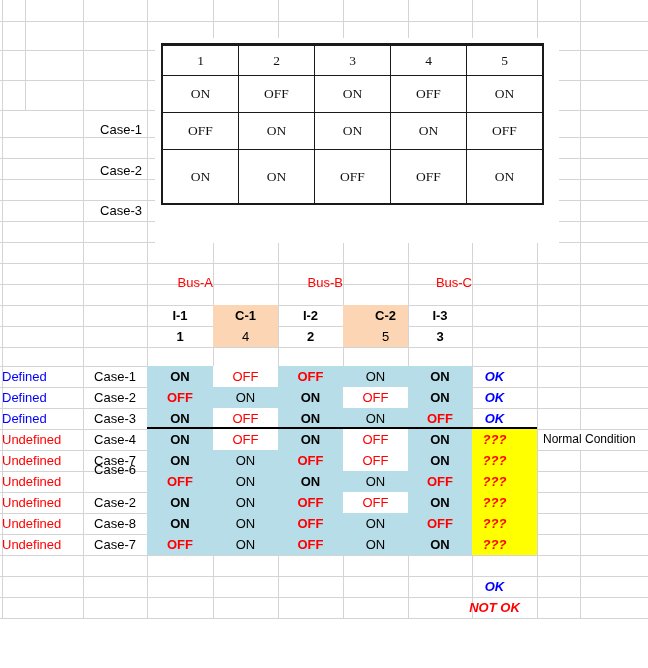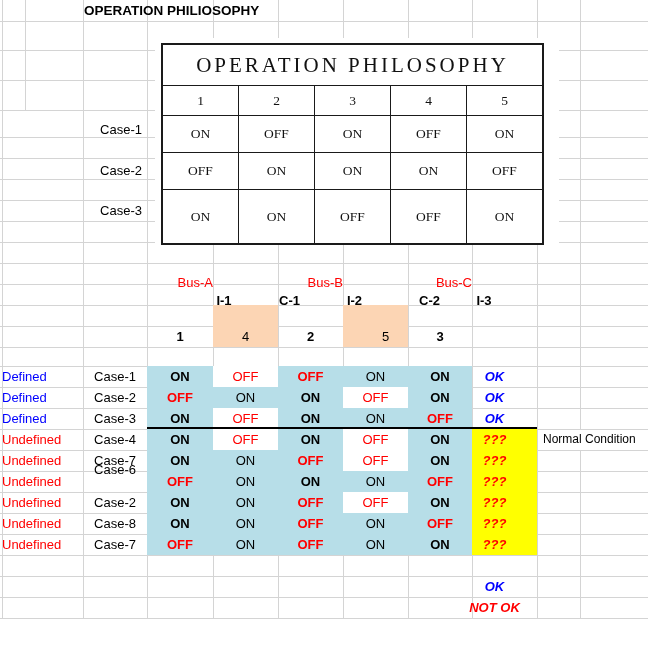--- a/index.html
+++ b/index.html
@@ -17,21 +17,21 @@
   .cell{position:absolute;height:21px;line-height:21px;font-size:13px;text-align:center;z-index:5;white-space:nowrap;}
   #sheet-title{left:84px;top:0;width:300px;text-align:left;font-weight:700;font-size:13.5px;}
   .red-t{color:var(--text-red,#FF0000);}
   .blue-t{color:var(--text-blue,#0000FF);}
   .bold{font-weight:700;}
   .italic{font-style:italic;}
   
   .colD{left:147px;width:66px;} .colE{left:213px;width:65px;}
   .colF{left:278px;width:65px;} .colG{left:343px;width:85px;}
   .colH{left:408px;width:64px;} .colI{left:462px;width:65px;}
-  .r-bus{top:272px;text-align:right;} .r-sw{top:290px;padding-left:44px;} .r-num{top:326px;}
+  .r-bus{top:272px;text-align:right;} .r-sw{top:305px;} .r-num{top:326px;}
   
   #phil-wrap{position:absolute;left:155px;top:38px;width:404px;height:205px;background:#fff;z-index:4;}
   #phil-table{
     position:absolute;left:6px;top:5px;width:379px;border:2px solid #1a1a1a;
     font-family:"Liberation Serif",serif;color:#111;
   }
   #phil-title{height:40px;line-height:40px;text-align:center;font-size:21px;letter-spacing:3px;}
   .p-row{display:flex;border-top:1.5px solid #1a1a1a;}
   .p-cell{flex:1;text-align:center;font-size:13.5px;border-left:1.5px solid #1a1a1a;}
   .p-cell:first-child{border-left:none;}
@@ -95,25 +95,23 @@
   <div id="white-cells">
       <div class="fill fill-white" style="left: 213px; top: 366px; width: 65px; height: 21px;"></div>
       <div class="fill fill-white" style="left: 343px; top: 387px; width: 65px; height: 21px;"></div>
       <div class="fill fill-white" style="left: 213px; top: 408px; width: 65px; height: 21px;"></div>
       <div class="fill fill-white" style="left: 213px; top: 429px; width: 65px; height: 21px;"></div>
       <div class="fill fill-white" style="left: 343px; top: 429px; width: 65px; height: 21px;"></div>
       <div class="fill fill-white" style="left: 343px; top: 450px; width: 65px; height: 21px;"></div>
       <div class="fill fill-white" style="left: 343px; top: 492px; width: 65px; height: 21px;"></div>
     </div>
 
-  <div class="cell" id="sheet-title">OPERATION PHILIOSOPHY</div>
 
   <div id="phil-wrap">
     <div id="phil-table">
-      <div id="phil-title">OPERATION PHILOSOPHY</div>
       <div id="phil-body">
           <div class="p-row" style="height: 29px; line-height: 29px;">
             <div class="p-cell">1</div>
             <div class="p-cell">2</div>
             <div class="p-cell">3</div>
             <div class="p-cell">4</div>
             <div class="p-cell">5</div>
           </div>
           <div class="p-row" style="height: 36px; line-height: 36px;">
             <div class="p-cell">ON</div>

